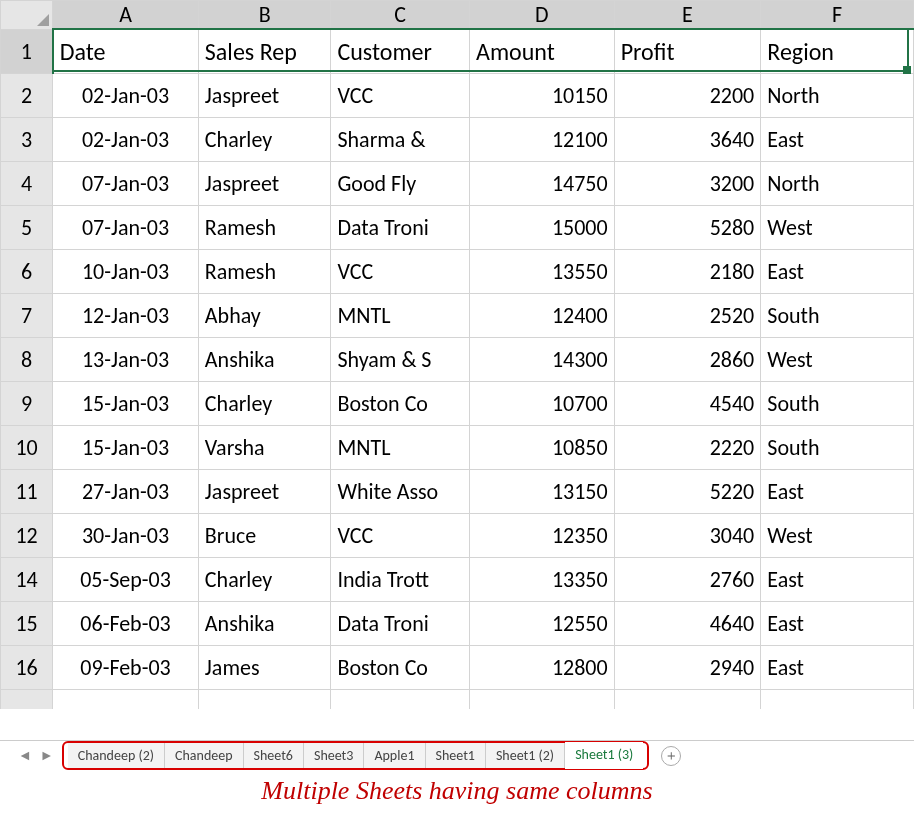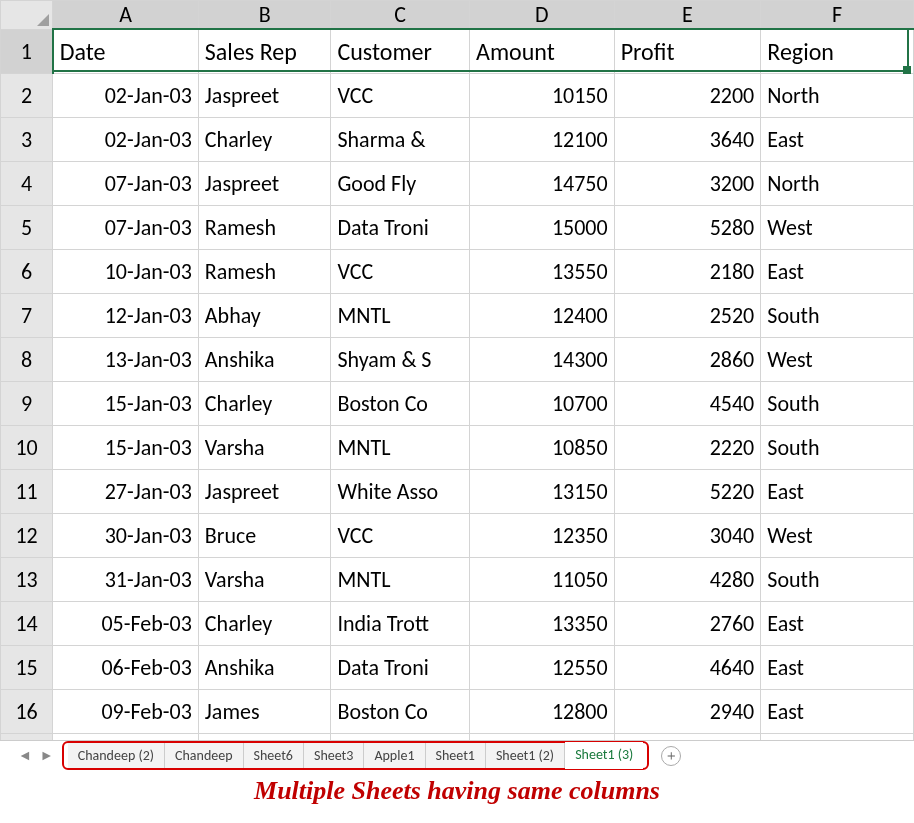--- a/index.html
+++ b/index.html
@@ -76,21 +76,21 @@
     background: #fff;
     font-size: 24px;
   }
   tr.selrow td.data-hdr.first { padding-left:6px; }
   
   .col-hdr.sel { background:#d2d2d2 !important; border-bottom:2px solid #217346;}
   .row-hdr.sel { background:#d2d2d2 !important; border-right:2px solid #217346;}
   
   td.num { text-align: right; padding-right:8px;margin-top:28px;}
   td.txt { text-align: left; }
-  td.date { text-align: right; padding-right:8px;}
+  td.date { text-align: center; padding-right:8px;}
   
   tr.clipped td { height: 20px !important; border-bottom:none;}
   
   .selbox{
     position:absolute;
     pointer-events:none;
     border:2px solid #217346;
     left:52px; top:28px;
     width: 857px;
     height:44px;
@@ -153,21 +153,21 @@
     font-size:14px;color:#666;
     cursor:pointer;
   }
   .caption{
     position:absolute;
     top:776px;
     width:914px;
     text-align:center;
     font-family:"Comic Sans MS","Segoe Script",cursive;
     font-size:26px;
-    font-weight:bold;
+    font-weight:normal;
     font-style:italic;
     color:#c00000;
   }
 </style>
 </head>
 <body>
 
 <div class="grid-wrap">
   <table class="sheet">
     <colgroup>
@@ -293,31 +293,22 @@
         <tr>
           <td class="row-hdr">12</td>
           <td class="date">30-Jan-03</td>
           <td class="txt">Bruce</td>
           <td class="txt">VCC</td>
           <td class="num">12350</td>
           <td class="num">3040</td>
           <td class="txt">West</td>
         </tr>
         <tr>
-          <td class="row-hdr">13</td>
-          <td class="date">31-Jan-03</td>
-          <td class="txt">Varsha</td>
-          <td class="txt">MNTL</td>
-          <td class="num">11050</td>
-          <td class="num">4280</td>
-          <td class="txt">South</td>
-        </tr>
-        <tr>
           <td class="row-hdr">14</td>
-          <td class="date">05-Feb-03</td>
+          <td class="date">05-Sep-03</td>
           <td class="txt">Charley</td>
           <td class="txt">India Trott</td>
           <td class="num">13350</td>
           <td class="num">2760</td>
           <td class="txt">East</td>
         </tr>
         <tr>
           <td class="row-hdr">15</td>
           <td class="date">06-Feb-03</td>
           <td class="txt">Anshika</td>

